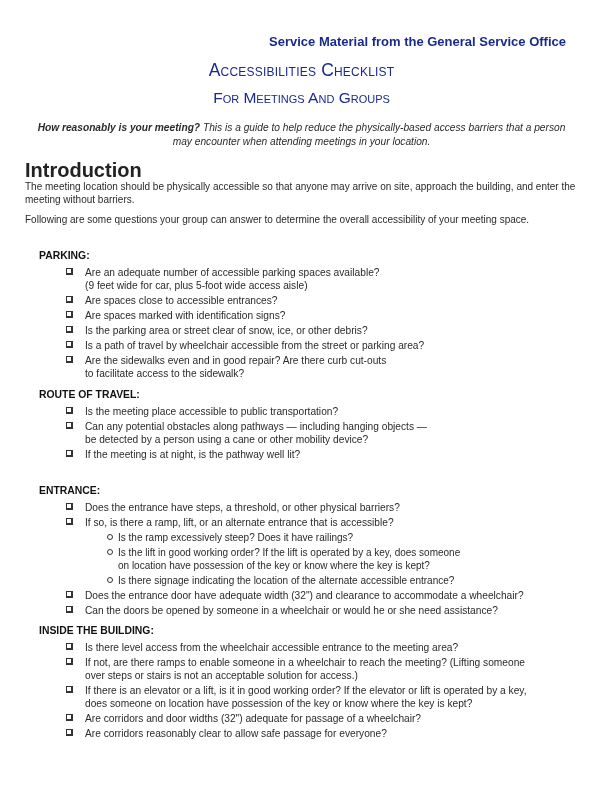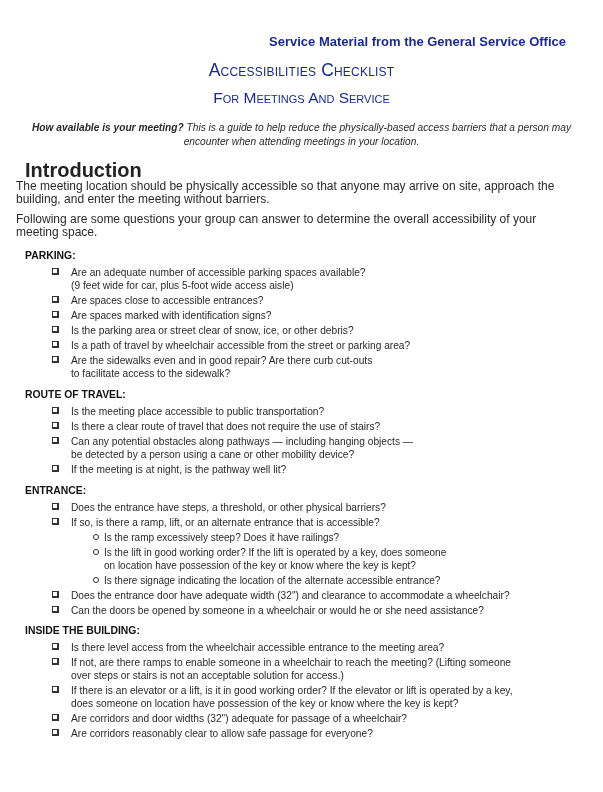--- a/index.html
+++ b/index.html
@@ -6,64 +6,63 @@
   body { width: 603px; height: 792px; position: relative; overflow: hidden;
          font-family: "Liberation Sans", sans-serif; color: #222222; }
   .page { position: absolute; left: 0; top: 0; width: 603px; height: 792px; }
   .header-note { position: absolute; right: 37px; top: 34px; font-size: 13px; font-weight: bold; color: #1a2a8c; }
   .title { position: absolute; left: 0; width: 603px; text-align: center; font-weight: normal; color: #1a2a8c; font-variant: small-caps; }
   .title1 { top: 60px; font-size: 17.5px; letter-spacing: 0.2px; }
   .title2 { top: 89px; font-size: 15.5px; }
   .lead { position: absolute; left: 30px; width: 543px; top: 121px; text-align: center; font-size: 10.2px; font-style: italic; line-height: 14px; color: #2a2a2a; }
   .lead b { font-weight: bold; }
   .intro-h { position: absolute; left: 25px; top: 159px; font-size: 20px; font-weight: bold; color: #222; }
-  .para { position: absolute; left: 16px; width: 560px; font-size: 12px; line-height: 13px; color: #2a2a2a; }
+  .para { position: absolute; left: 25px; width: 560px; font-size: 10px; line-height: 13px; color: #2a2a2a; }
   .p1 { top: 180px; }
   .p2 { top: 213px; }
-  .sec { position: absolute; left: 25px; width: 560px; }
+  .sec { position: absolute; left: 39px; width: 560px; }
   .sec-h { font-size: 10.4px; font-weight: bold; color: #111; margin: 0 0 3px 0; height: 13px; }
   ul.items { list-style: none; margin: 0; padding: 0; }
   li.item { position: relative; padding-left: 46px; font-size: 10.2px; line-height: 13px; color: #2a2a2a; margin-bottom: 2px; }
   .cb { position: absolute; left: 27px; top: 2px; width: 7px; height: 7px; border: 1px solid #333; border-right-width: 2px; border-bottom-width: 2px; box-sizing: border-box; }
   ul.sub { list-style: none; margin: 2px 0 0 0; padding: 0; }
   li.subitem { position: relative; padding-left: 33px; font-size: 10px; line-height: 13px; margin-bottom: 2px; }
   .circ { position: absolute; left: 22px; top: 3px; width: 6px; height: 6px; border: 1px solid #333; border-radius: 50%; box-sizing: border-box; }
   .s-parking { top: 250px; }
   .s-route { top: 389px; }
   .s-entrance { top: 485px; }
   .s-inside { top: 625px; }
 </style>
 </head>
 <body>
 
 <div class="page">
   <div class="header-note">Service Material from the General Service Office</div>
   <div class="title title1">Accessibilities Checklist</div>
-  <div class="title title2">For Meetings And Service</div>
-  <div class="lead"><b>How available is your meeting?</b><span> This is a guide to help reduce the physically-based access barriers that a person may encounter when attending meetings in your location.</span></div>
+  <div class="title title2">For Meetings And Groups</div>
+  <div class="lead"><b>How reasonably is your meeting?</b><span> This is a guide to help reduce the physically-based access barriers that a person may encounter when attending meetings in your location.</span></div>
   <div class="intro-h">Introduction</div>
   <div class="para p1">The meeting location should be physically accessible so that anyone may arrive on site, approach the building, and enter the meeting without barriers.</div>
   <div class="para p2">Following are some questions your group can answer to determine the overall accessibility of your meeting space.</div>
 
   <div class="sec s-parking">
       <div class="sec-h">PARKING:</div>
       <ul class="items">
         <li class="item"><span class="cb"></span><span>Are an adequate number of accessible parking spaces available?</span><br><span>(9 feet wide for car, plus 5-foot wide access aisle)</span></li>
         <li class="item"><span class="cb"></span><span>Are spaces close to accessible entrances?</span></li>
         <li class="item"><span class="cb"></span><span>Are spaces marked with identification signs?</span></li>
         <li class="item"><span class="cb"></span><span>Is the parking area or street clear of snow, ice, or other debris?</span></li>
         <li class="item"><span class="cb"></span><span>Is a path of travel by wheelchair accessible from the street or parking area?</span></li>
         <li class="item"><span class="cb"></span><span>Are the sidewalks even and in good repair? Are there curb cut-outs</span><br><span>to facilitate access to the sidewalk?</span></li>
       </ul>
     </div>
   <div class="sec s-route">
       <div class="sec-h">ROUTE OF TRAVEL:</div>
       <ul class="items">
         <li class="item"><span class="cb"></span><span>Is the meeting place accessible to public transportation?</span></li>
-        <li class="item"><span class="cb"></span><span>Is there a clear route of travel that does not require the use of stairs?</span></li>
         <li class="item"><span class="cb"></span><span>Can any potential obstacles along pathways — including hanging objects —</span><br><span>be detected by a person using a cane or other mobility device?</span></li>
         <li class="item"><span class="cb"></span><span>If the meeting is at night, is the pathway well lit?</span></li>
       </ul>
     </div>
   <div class="sec s-entrance">
       <div class="sec-h">ENTRANCE:</div>
       <ul class="items">
         <li class="item"><span class="cb"></span><span>Does the entrance have steps, a threshold, or other physical barriers?</span></li>
         <li class="item"><span class="cb"></span><span>If so, is there a ramp, lift, or an alternate entrance that is accessible?</span><ul class="sub">
             <li class="subitem"><span class="circ"></span><span>Is the ramp excessively steep? Does it have railings?</span></li>

